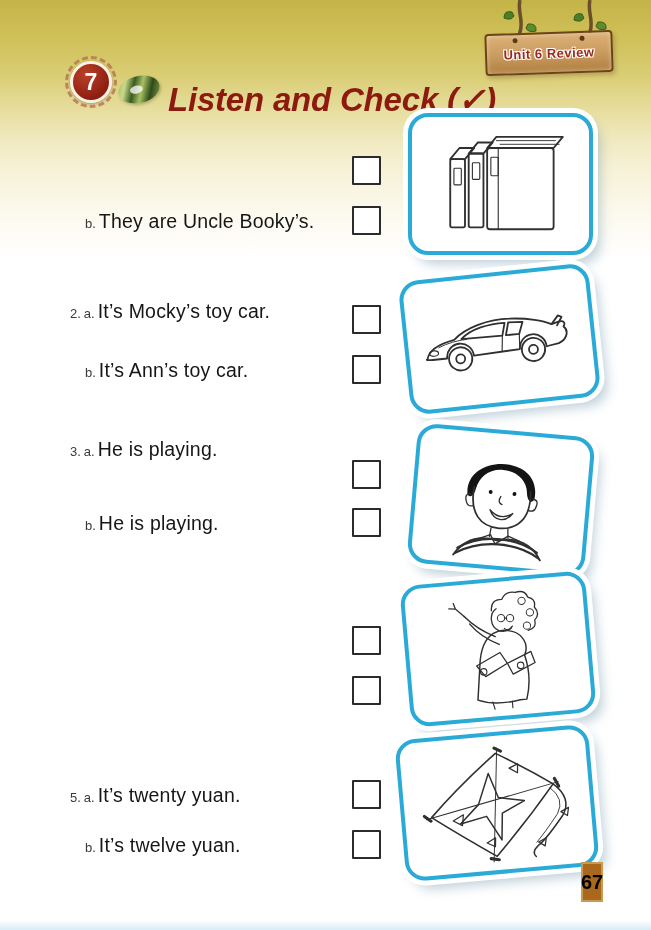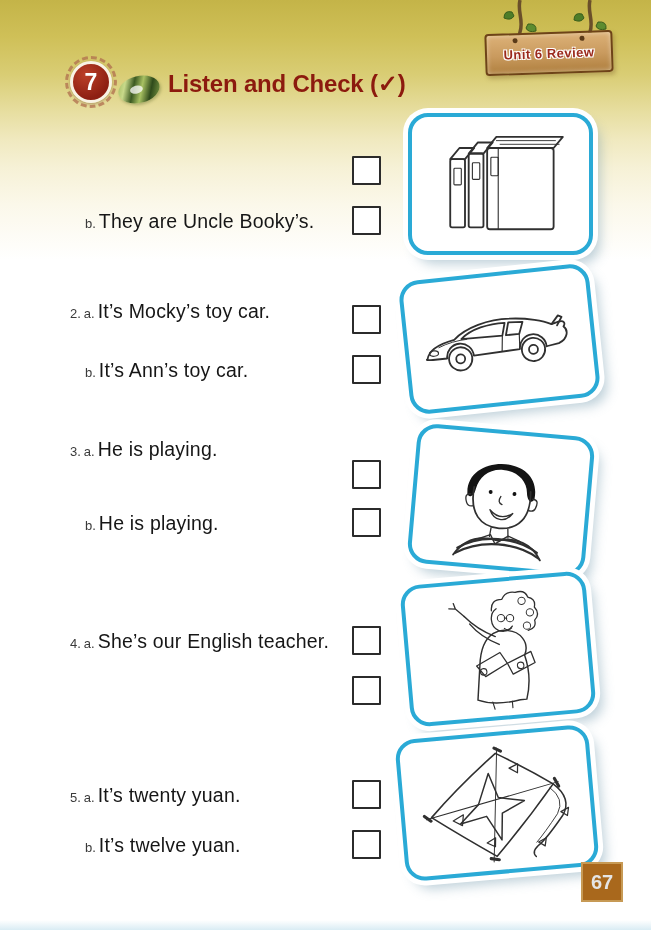--- a/index.html
+++ b/index.html
@@ -30,42 +30,42 @@
         border:3px solid #f8f2e4;display:flex;align-items:center;justify-content:center;
         color:#ffffff;font-size:23px;font-weight:bold;box-shadow:0 1px 3px rgba(90,40,20,.4);}
   .num-badge::after{content:"";position:absolute;inset:-8px;border:3px dashed #b06f4e;
         border-radius:50%;opacity:.75;}
   .listen-icon{position:absolute;left:118px;top:76px;width:42px;height:27px;border-radius:50%;
         transform:rotate(-14deg);
         background:linear-gradient(115deg,#9cb455 0%,#c8d98a 20%,#3c5a22 38%,#a8c162 55%,#2f4a1b 74%,#8aa84b 100%);
         box-shadow:1px 2px 3px rgba(100,110,50,.4);}
   .listen-icon::after{content:"";position:absolute;left:12px;top:9px;width:13px;height:8px;
         border-radius:50%;background:rgba(255,255,255,.75);}
-  .title{position:absolute;left:168px;top:70px;font-size:24px;font-weight:bold;
-        color:#8c1a0e;letter-spacing:-.2px;white-space:nowrap;}
+  .title{position:absolute;left:168px;top:80px;font-size:33px;font-weight:bold;
+        color:#8c1a0e;letter-spacing:-.2px;white-space:nowrap;font-style:italic;}
 
   
   .row{position:absolute;white-space:nowrap;line-height:26px;}
   .row-a{left:70px;} .row-b{left:85px;}
   .qmark{font-size:13px;color:#3a3a3a;margin-right:3px;}
   .qtext{font-size:19.5px;color:#161616;letter-spacing:.2px;}
   .checkbox{position:absolute;left:352px;width:25px;height:25px;background:#fff;
         border:2px solid #2b2b2b;border-radius:1px;cursor:pointer;}
 
   
   .frame{position:absolute;background:#ffffff;border:4px solid #2aaad6;border-radius:20px;
         box-shadow:0 0 0 5px #ffffff, 7px 9px 12px rgba(110,150,170,.45);
         display:flex;align-items:center;justify-content:center;}
   .frame svg{stroke:#303030;fill:none;stroke-width:2;stroke-linecap:round;stroke-linejoin:round;}
 
   
-  .page-badge{position:absolute;left:581px;top:862px;width:42px;height:40px;
+  .page-badge{position:absolute;left:581px;top:862px;width:22px;height:40px;
         background:#a9681c;border:2px solid #c79a55;box-sizing:border-box;
         display:flex;align-items:center;justify-content:center;
-        color:#e5e5e5;font-size:20px;font-weight:bold;}
+        color:#000000;font-size:20px;font-weight:bold;}
 </style>
 </head>
 <body>
 
 <div class="page">
 
   <svg class="vines" viewBox="0 0 130 46">
     <path d="M22,0 C19,12 26,20 22,32 C20,39 24,44 23,46" stroke="#6b4f2a" stroke-width="3.5" fill="none"></path>
     <path d="M14,12 q-8,-2 -8,6 q7,3 10,-2 Z" fill="#4e7d28" stroke="#3a5e1c" stroke-width="1"></path>
     <path d="M30,24 q9,-1 8,7 q-8,2 -10,-3 Z" fill="#5d8c30" stroke="#3a5e1c" stroke-width="1"></path>
@@ -103,23 +103,20 @@
 
   <div class="row row-a" style="top:436px">
     <span class="qmark">3.</span><span class="qmark">a.</span><span class="qtext">He is playing.</span>
   </div>
   <div class="checkbox" style="top:460px"></div>
   <div class="row row-b" style="top:510px">
     <span class="qmark">b.</span><span class="qtext">He is playing.</span>
   </div>
   <div class="checkbox" style="top:508px"></div>
 
-  <div class="row row-a" style="top:628px">
-    <span class="qmark">4.</span><span class="qmark">a.</span><span class="qtext">She’s our English teacher.</span>
-  </div>
   <div class="checkbox" style="top:626px"></div>
   <div class="checkbox" style="top:676px"></div>
 
   <div class="row row-a" style="top:782px">
     <span class="qmark">5.</span><span class="qmark">a.</span><span class="qtext">It’s twenty yuan.</span>
   </div>
   <div class="checkbox" style="top:780px"></div>
   <div class="row row-b" style="top:832px">
     <span class="qmark">b.</span><span class="qtext">It’s twelve yuan.</span>
   </div>

